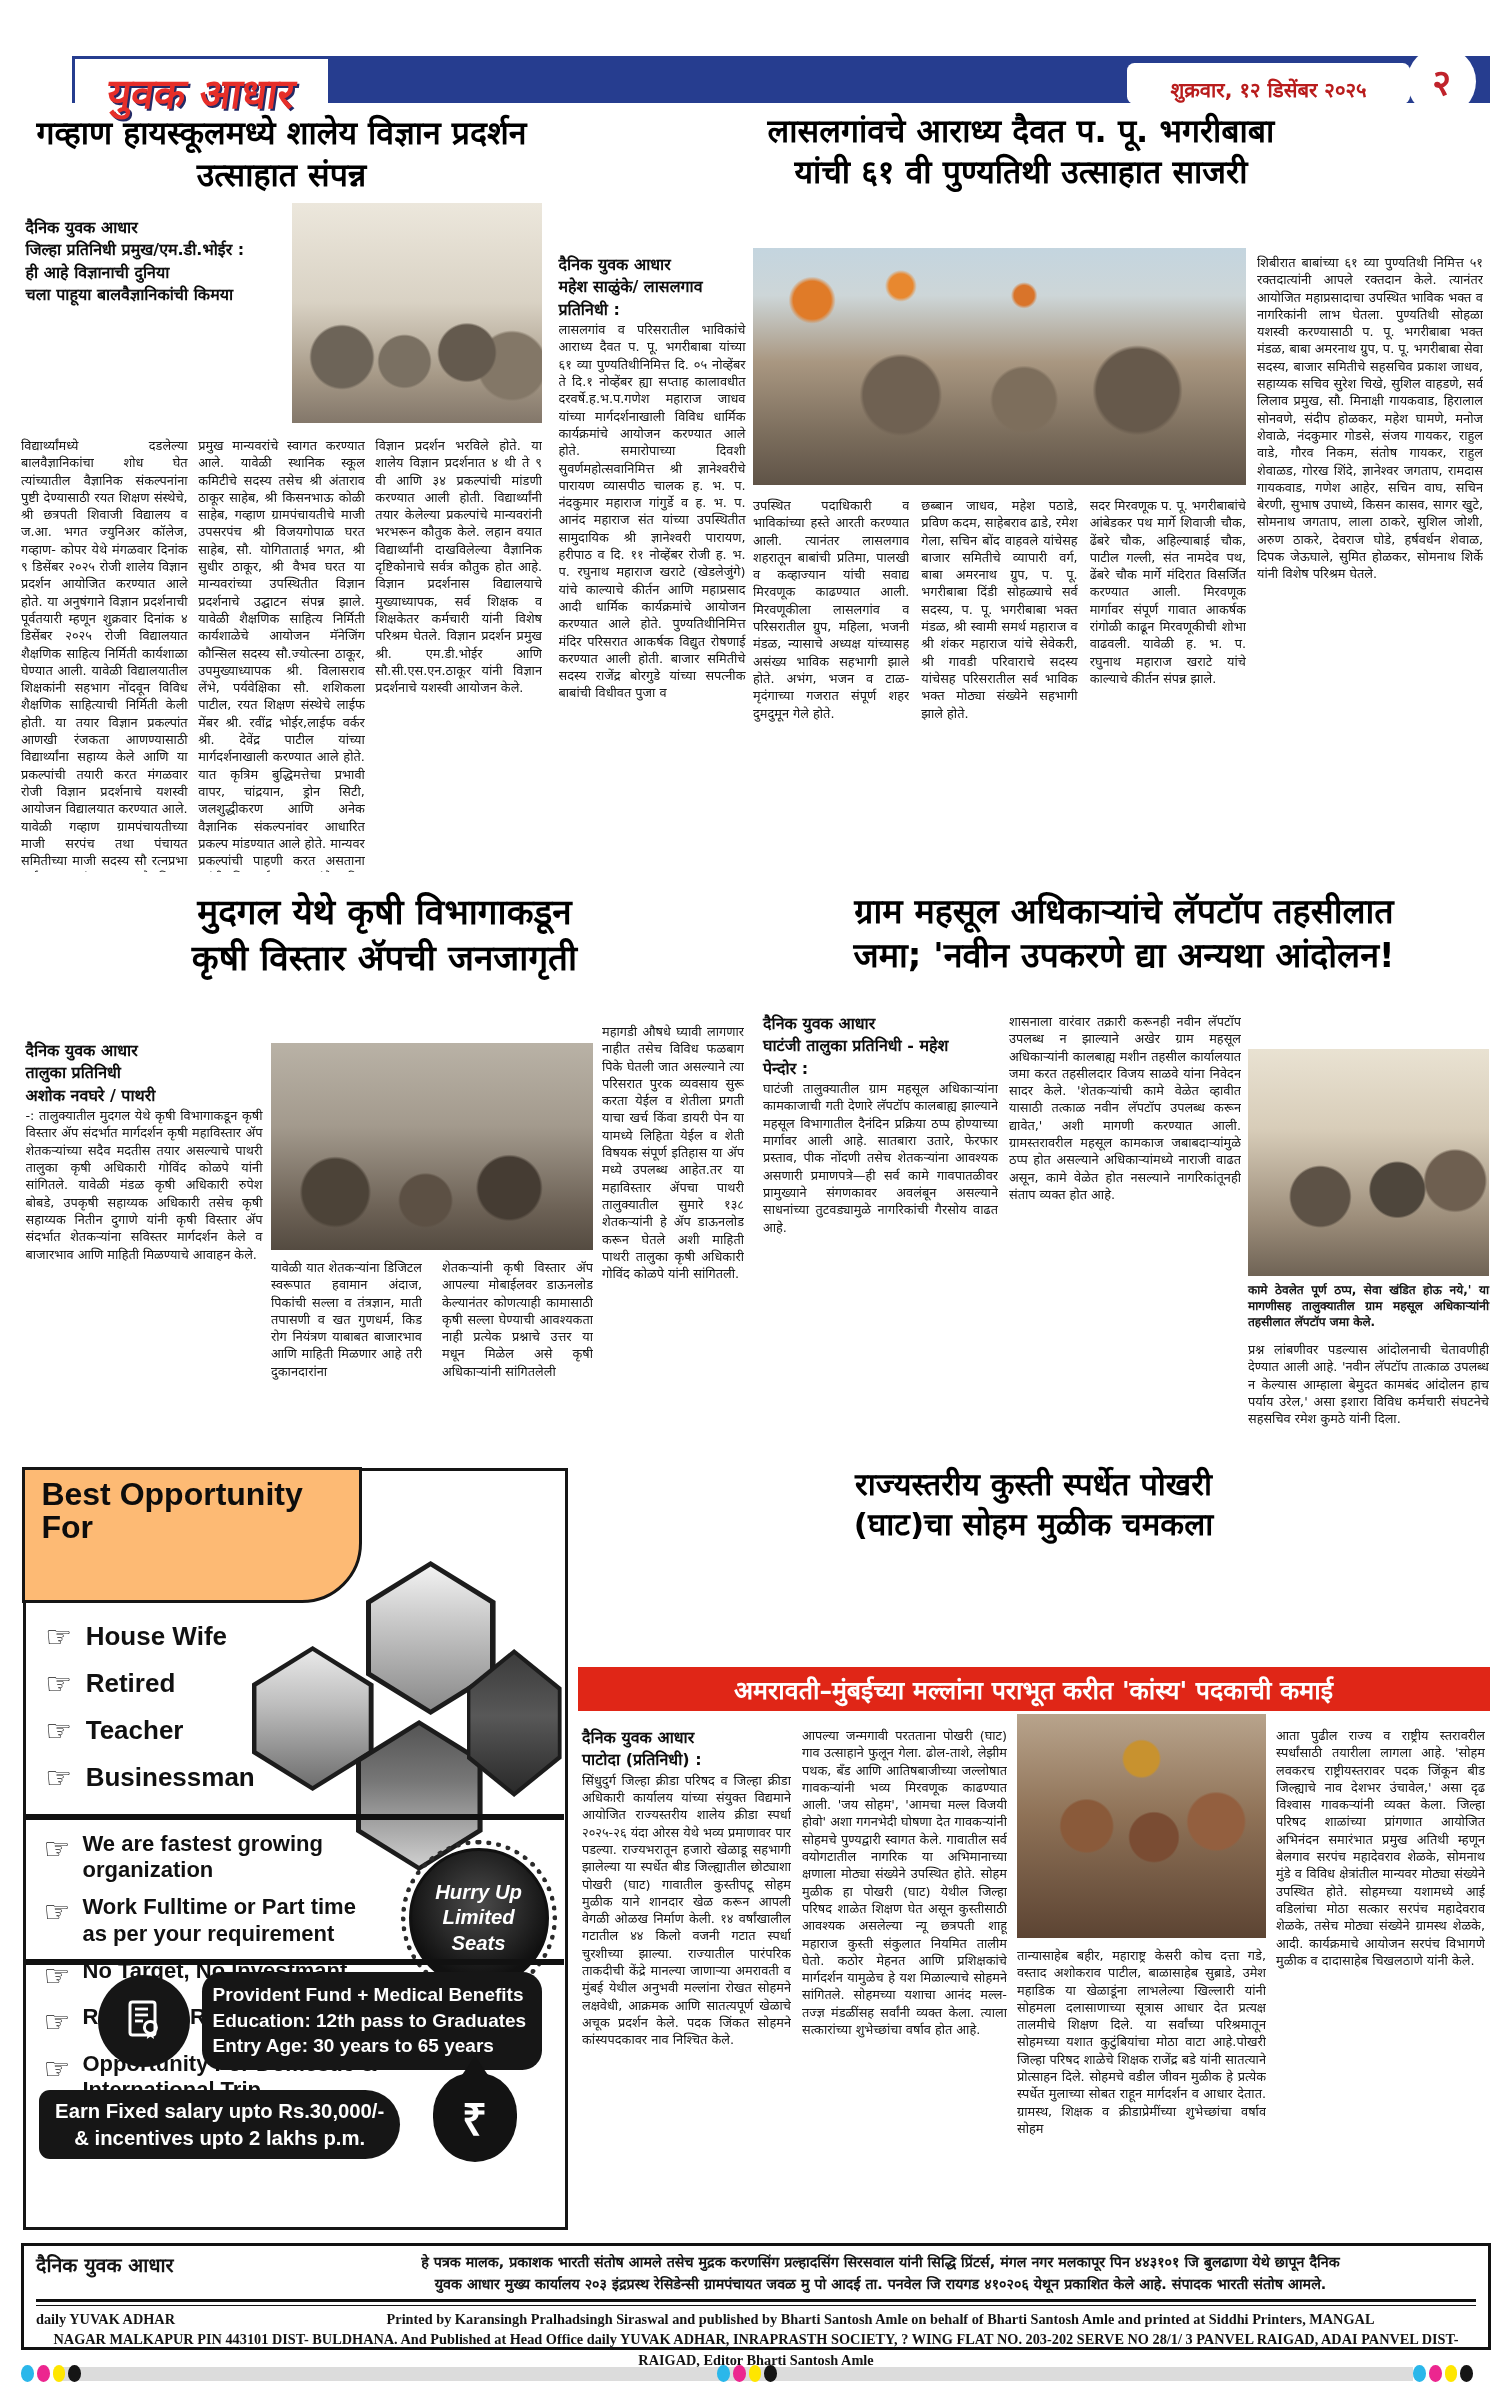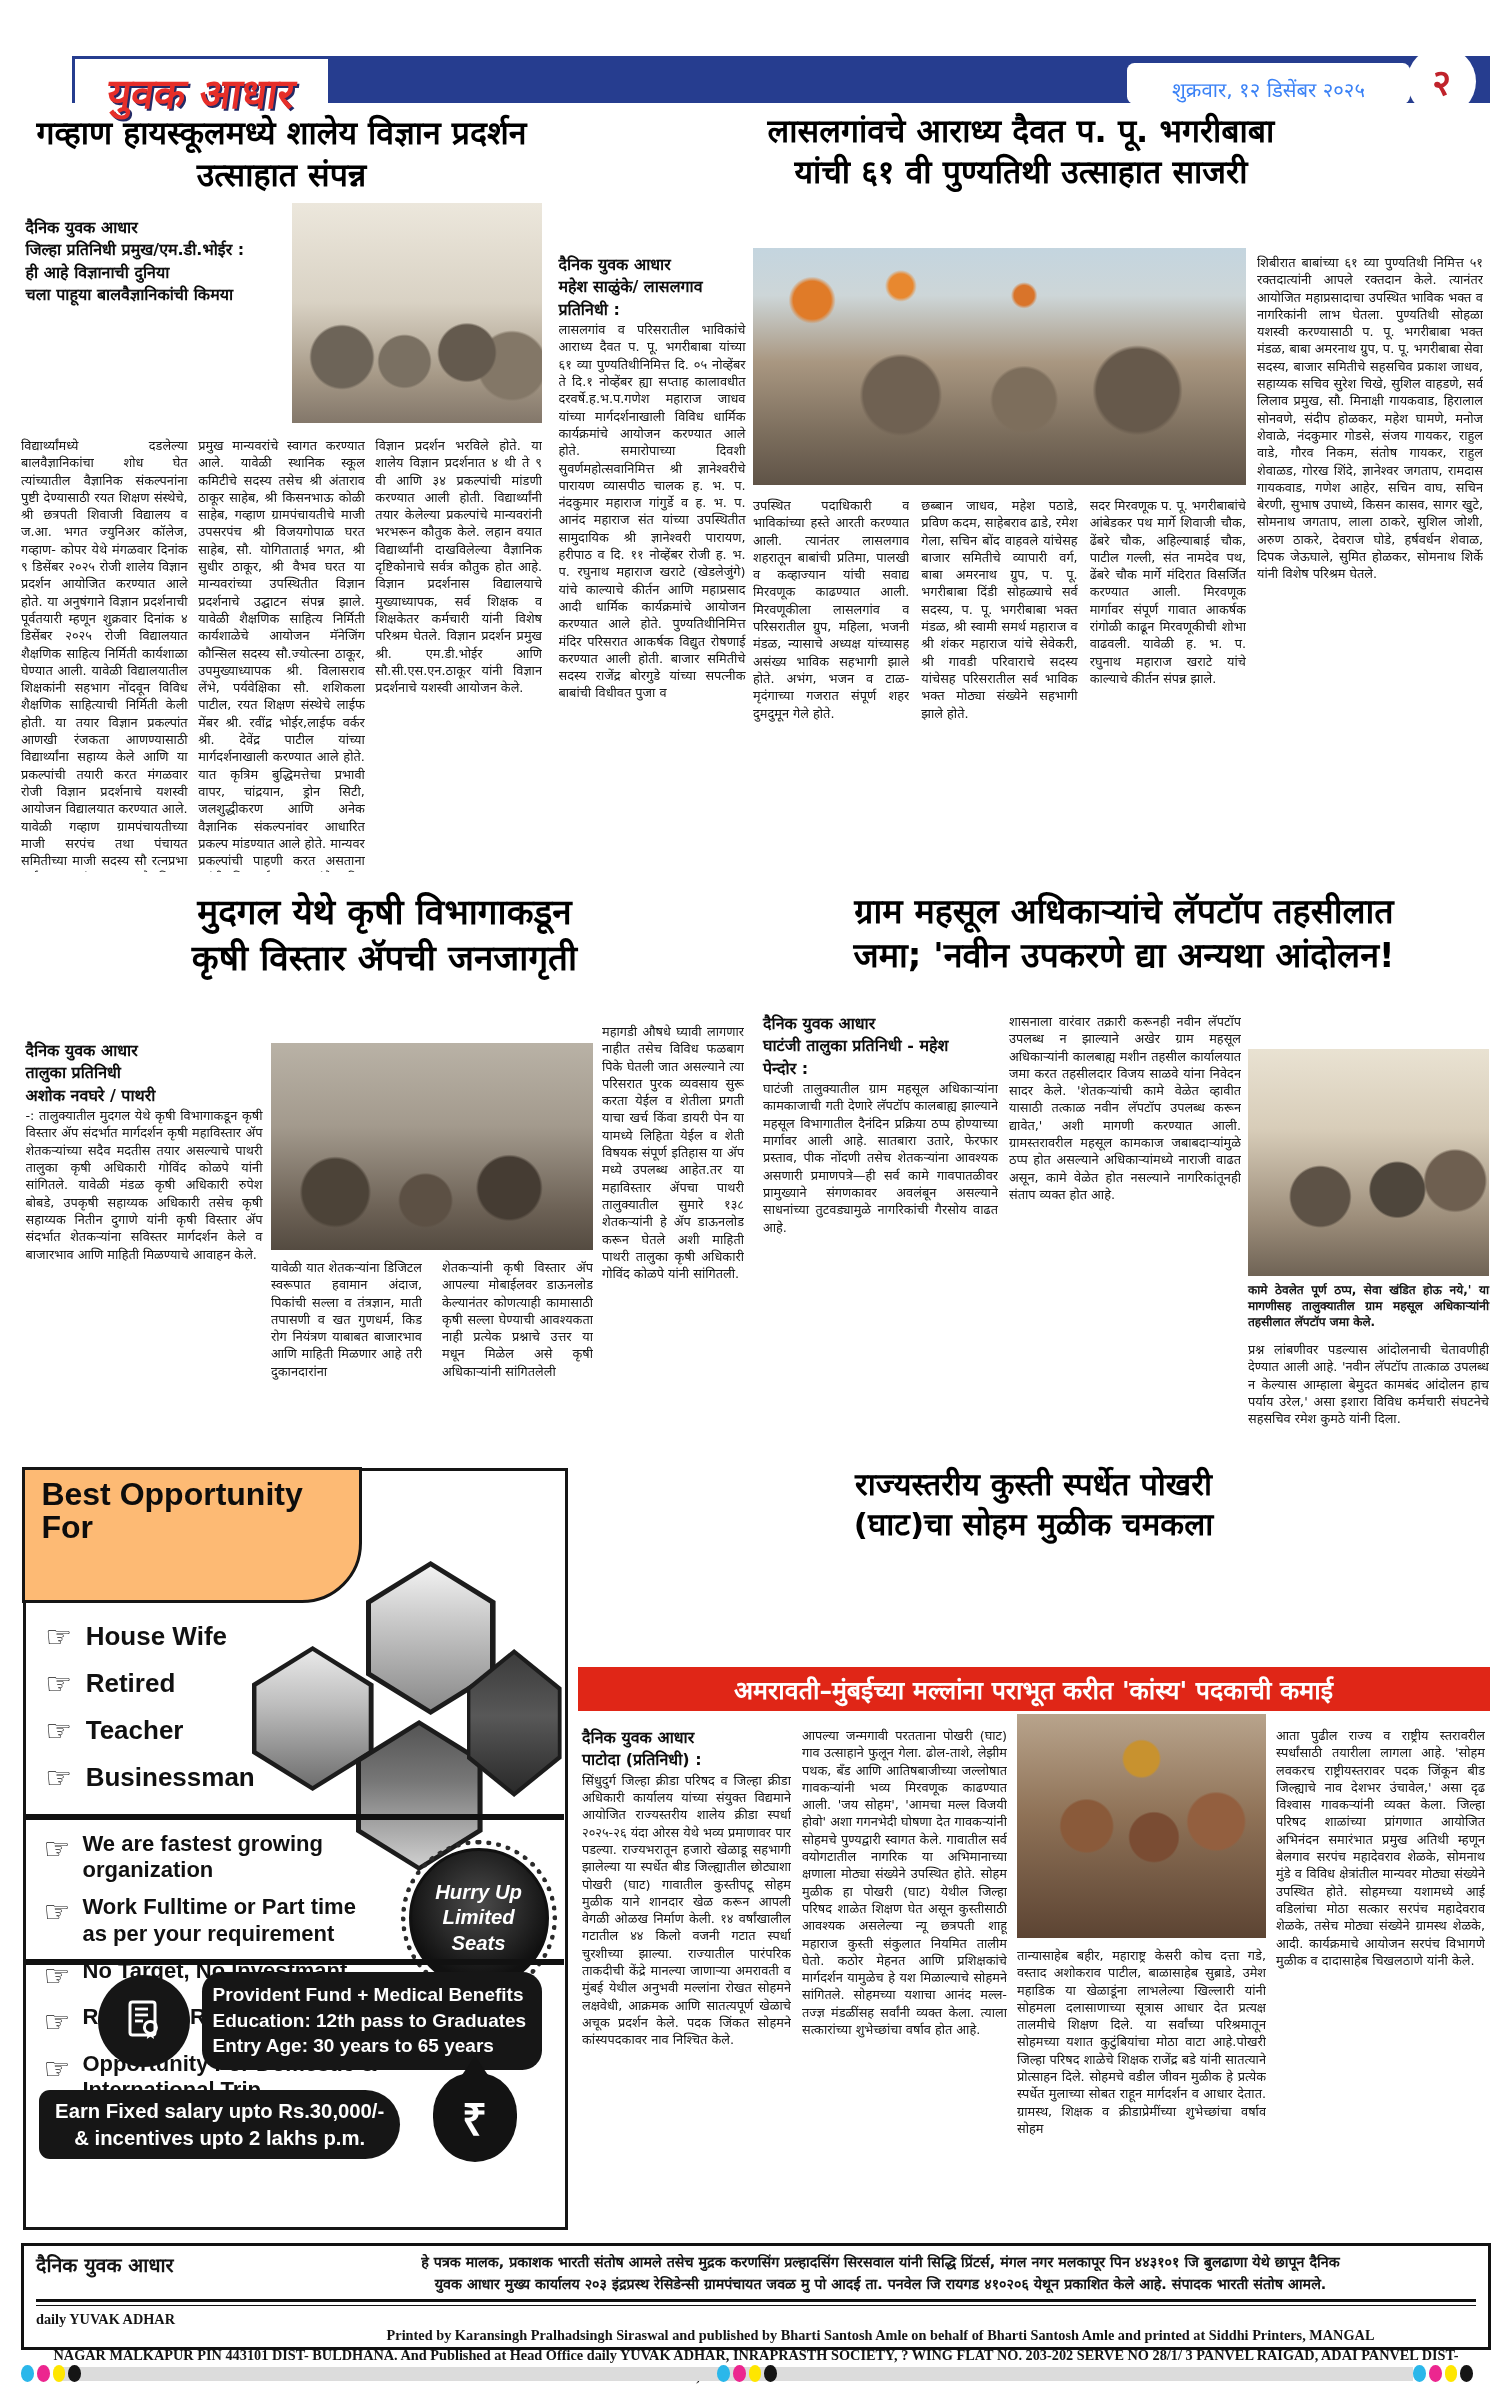--- a/index.html
+++ b/index.html
@@ -6,21 +6,21 @@
   .page{position:relative;width:1512px;height:2401px;background:#fff;overflow:hidden;
         font-family:"DejaVu Sans","Liberation Sans",sans-serif;color:#141414;}
   
   .mast-band{position:absolute;left:72px;top:56px;width:1418px;height:47px;background:#263d8f;}
   .logo-box{position:absolute;left:75px;top:59px;width:253px;height:65px;background:#fff;
             display:flex;align-items:center;justify-content:center;}
   .logo-text{font-size:41px;font-weight:800;color:#e62e29;transform:skewX(-8deg);
              text-shadow:2.3px 2.3px 0 #232a66;white-space:nowrap;}
   .date-box{position:absolute;left:1127px;top:63px;width:283px;height:41px;background:#fff;
             border-radius:7.5px;display:flex;align-items:flex-end;justify-content:center;
-            font-size:20.3px;font-weight:400;color:#3b82f6;padding-bottom:1.5px;box-sizing:border-box;}
+            font-size:20.3px;font-weight:700;color:#b91c1c;padding-bottom:1.5px;box-sizing:border-box;}
   .page-circle{position:absolute;left:1407px;top:47px;width:69px;height:69px;border-radius:50%;
                background:#fff;display:flex;align-items:center;justify-content:center;
                font-size:36px;font-weight:800;color:#c0232b;}
   
   .headline{font-weight:800;color:#000;text-align:center;}
   .byline div{font-weight:700;font-size:16px;line-height:1.4;color:#0e0e0e;}
   .coltext{font-size:12.8px;line-height:17.3px;text-align:justify;overflow:hidden;color:#161616;}
   .photo{position:absolute;overflow:hidden;}
   
   .artA{position:absolute;left:21px;top:113px;width:521px;height:762px;}
@@ -134,21 +134,21 @@
   
   .footer{position:absolute;left:21px;top:2243px;width:1470px;height:107px;border:3px solid #111;
           box-sizing:border-box;padding:4.5px 12px 3px 12px;}
   .foot-row1{display:flex;align-items:flex-start;}
   .foot-brand{font-size:19.6px;font-weight:800;width:249px;flex-shrink:0;}
   .foot-mr{flex:1;text-align:center;font-size:14.3px;font-weight:700;line-height:1.6;}
   .foot-rule{border-top:3px solid #111;border-bottom:1.5px solid #111;height:2.3px;margin:3px 0 3px 0;}
   .foot-en{font-family:"Liberation Serif",serif;font-weight:700;font-size:14.3px;line-height:1.45;}
   .foot-en-r1{display:flex;}
   .foot-en-brand{width:249px;flex-shrink:0;}
-  .foot-en-c{flex:1;text-align:center;margin-top:16px;}
+  .foot-en-c{flex:1;text-align:center;}
   .foot-en-line{text-align:center;}
   
   .regbar{position:absolute;left:56px;top:2367px;width:1357px;height:13.6px;background:#dcdcdc;}
   .dots{position:absolute;top:2365px;display:flex;gap:3px;}
   .dots span{width:12.8px;height:16.6px;border-radius:50%;display:inline-block;}
   .d-c{background:#2bb7ea}.d-m{background:#ec268f}.d-y{background:#ffe600}.d-k{background:#151515}
   .dots-left{left:21px}.dots-mid{left:717px}.dots-right{left:1413px}
 </style>
 </head>
 <body>

